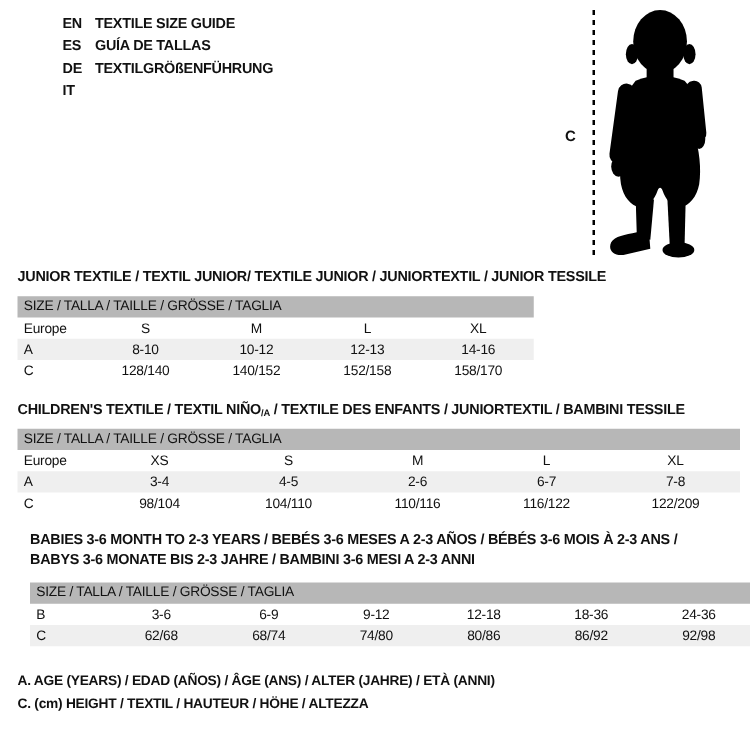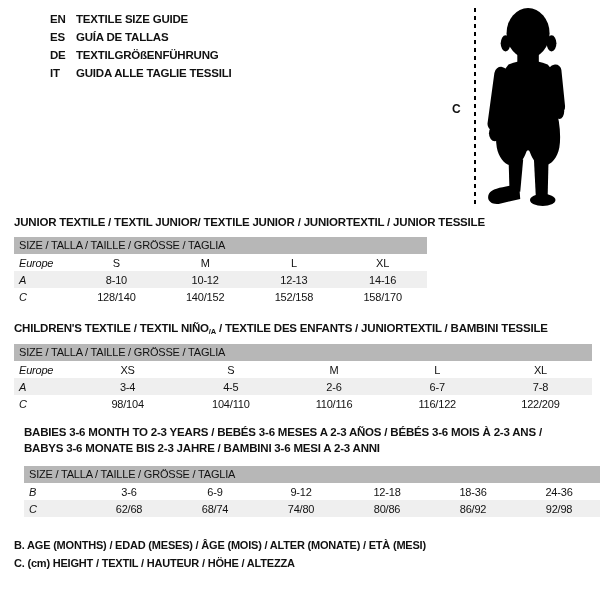--- a/index.html
+++ b/index.html
@@ -45,21 +45,21 @@
   }
   .tbl-title .sub { font-size: 7.5px; vertical-align: -2px; }
   .band {
     background: var(--band);
     height: 17px; line-height: 17px;
     font-size: 11px; padding-left: 5px;
     letter-spacing: -0.2px;
   }
   .trow { display: flex; height: 17px; align-items: center; font-size: 11px; letter-spacing: -0.2px; }
   .trow.shaded { background: var(--row-shade); }
-  .tlbl { padding-left: 5px; font-style: italic; }
+  .tlbl { padding-left: 5px; }
   .tbl-junior .tlbl { width: 58px; }
   .tbl-children .tlbl, .tbl-babies .tlbl { width: 62px; }
   .tcell { flex: 1; text-align: center; }
 
   #junior   { top: 216px; width: 413px; }
   #junior .band { margin-top: 9px; }
   #children { top: 322px; width: 578px; }
   #children .band { margin-top: 8px; }
   #babies   { top: 426px; width: 578px; margin-left: 10px; }
   #babies .band { margin-top: 8px; }
@@ -82,21 +82,20 @@
     <div class="lang-row">
       <span class="lang-code">ES</span>
       <span class="lang-label">GUÍA DE TALLAS</span>
     </div>
     <div class="lang-row">
       <span class="lang-code">DE</span>
       <span class="lang-label">TEXTILGRÖßENFÜHRUNG</span>
     </div>
     <div class="lang-row">
       <span class="lang-code">IT</span>
-      <span class="lang-label">GUIDA ALLE TAGLIE TESSILI</span>
     </div>
   </div>
 
   <div class="measure-line"></div>
   <div class="measure-label">C</div>
   <svg class="silhouette" viewBox="0 0 90 200" preserveAspectRatio="none" fill="currentColor" xmlns="http://www.w3.org/2000/svg">
     <ellipse cx="42" cy="27" rx="22" ry="25"></ellipse>
     <ellipse cx="19" cy="37" rx="5" ry="8"></ellipse>
     <ellipse cx="66" cy="37" rx="5" ry="8"></ellipse>
     <rect x="31" y="44" width="22" height="16"></rect>
@@ -185,17 +184,17 @@
       <div class="tcell">62/68</div>
       <div class="tcell">68/74</div>
       <div class="tcell">74/80</div>
       <div class="tcell">80/86</div>
       <div class="tcell">86/92</div>
       <div class="tcell">92/98</div>
     </div>
   </section>
 
   <footer class="notes">
-    <div class="note-line">B. AGE (MONTHS) / EDAD (MESES) / ÂGE (MOIS) / ALTER (MONATE) / ETÀ (MESI)</div>
+    <div class="note-line">A. AGE (YEARS) / EDAD (AÑOS) / ÂGE (ANS) / ALTER (JAHRE) / ETÀ (ANNI)</div>
     <div class="note-line">C. (cm) HEIGHT / TEXTIL / HAUTEUR / HÖHE / ALTEZZA</div>
   </footer>
 
 </div>
 
 </body></html>

